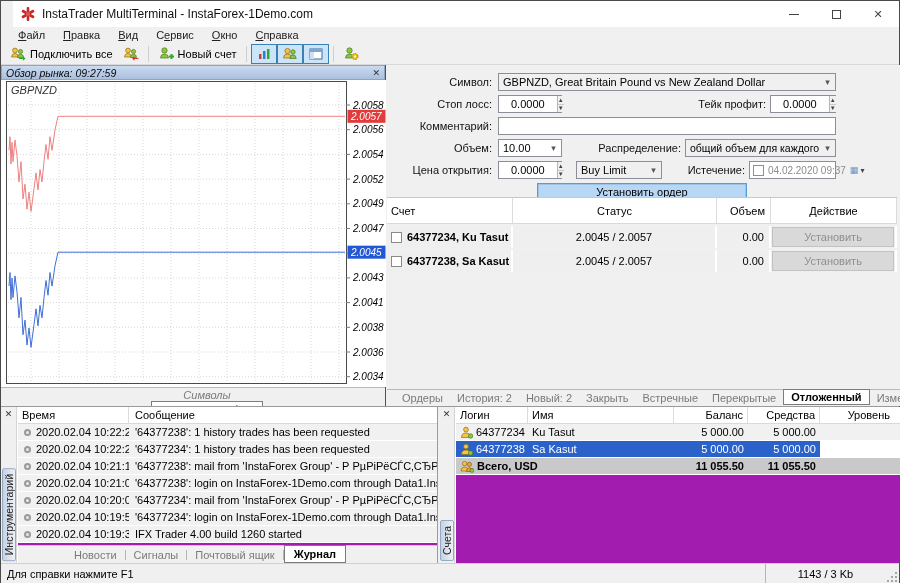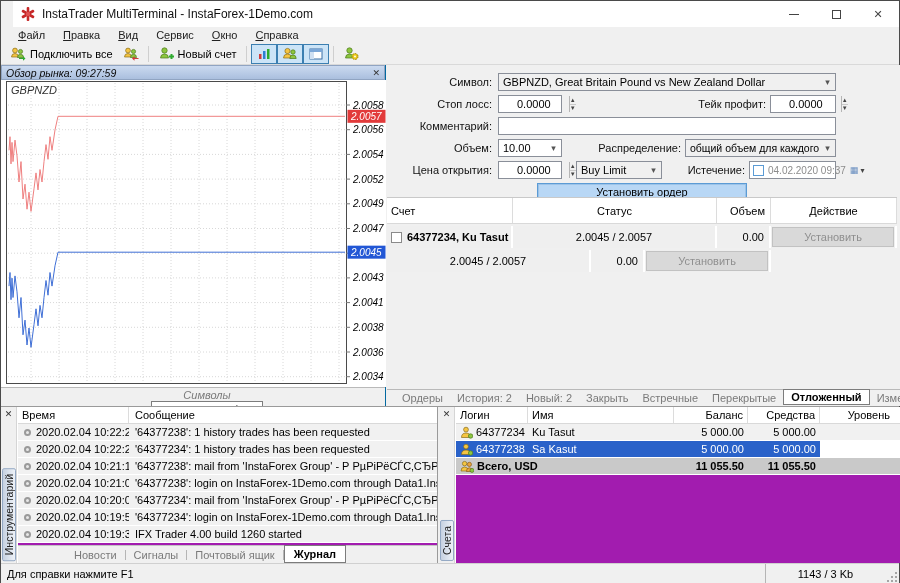--- a/index.html
+++ b/index.html
@@ -36,21 +36,21 @@
   
   .tab { color:#7a7a7a; padding:1px 8px; white-space:nowrap; }
   .tab.active { color:#000; background:#fff; border:1px solid #7c7c7c; padding:2px 9px; position:relative; top:-1px; font-weight:bold; }
   .tab-sep { width:1px; height:10px; background:#b5b5b5; }
   
   .right-top { position:absolute; left:386px; top:64px; width:514px; height:341px; background:#f0f0f0; }
   .frow-label { position:absolute; text-align:right; color:#111; line-height:18px; }
   .field { position:absolute; height:18px; background:#fff; border:1px solid #8a8f99; display:flex; align-items:center; }
   .field.gray { background:#f0f0f0; }
   .field .txt { flex:1; padding:0 4px; white-space:nowrap; overflow:hidden; }
-  .field .num { flex:1; text-align:center; padding:0 18px; }
+  .field .num { flex:1; text-align:center; padding:0 12px; }
   .combo-arrow { width:15px; align-self:stretch; display:flex; align-items:center; justify-content:center; color:#555; font-size:9px; }
   .spin-btns { width:13px; align-self:stretch; display:flex; flex-direction:column; border-left:1px solid #b5b5b5; }
   .spin-btns span { flex:1; display:flex; align-items:center; justify-content:center; font-size:6px; color:#444; background:#f0f0f0; }
   .spin-btns span:first-child { border-bottom:1px solid #c9c9c9; }
   .checkbox { width:11px; height:11px; background:#fff; border:1px solid #8a8a8a; display:inline-block; flex:0 0 auto; }
   .checkbox.blue { border-color:#5b9bd5; }
   .cal-ico { display:flex; align-items:center; gap:2px; margin-left:auto; padding-right:3px; color:#6a8fc0; font-size:9px; }
   .cal-ico .dd { color:#444; font-size:8px; }
   .submit-btn { position:absolute; background:#b8d7f5; border:1px solid #5b9bd5; box-shadow:0 0 0 1px #9cc3e8 inset; display:flex; align-items:center; justify-content:center; color:#000; }
   
@@ -350,20 +350,24 @@
             <span class="checkbox"></span>
             <span>64377234, Ku Tasut</span>
           </div>
           <div class="c-status">2.0045 / 2.0057</div>
           <div class="c-vol">0.00</div>
           <div class="c-act">
             <div class="dis-btn">Установить</div>
           </div>
         </div>
         <div class="ot-row">
+          <div class="c-acct">
+            <span class="checkbox"></span>
+            <span>64377238, Sa Kasut</span>
+          </div>
           <div class="c-status">2.0045 / 2.0057</div>
           <div class="c-vol">0.00</div>
           <div class="c-act">
             <div class="dis-btn">Установить</div>
           </div>
         </div>
       </div>
 
     <div class="right-tabs" id="trade-tabs">
         <span class="tab">Ордеры</span>

